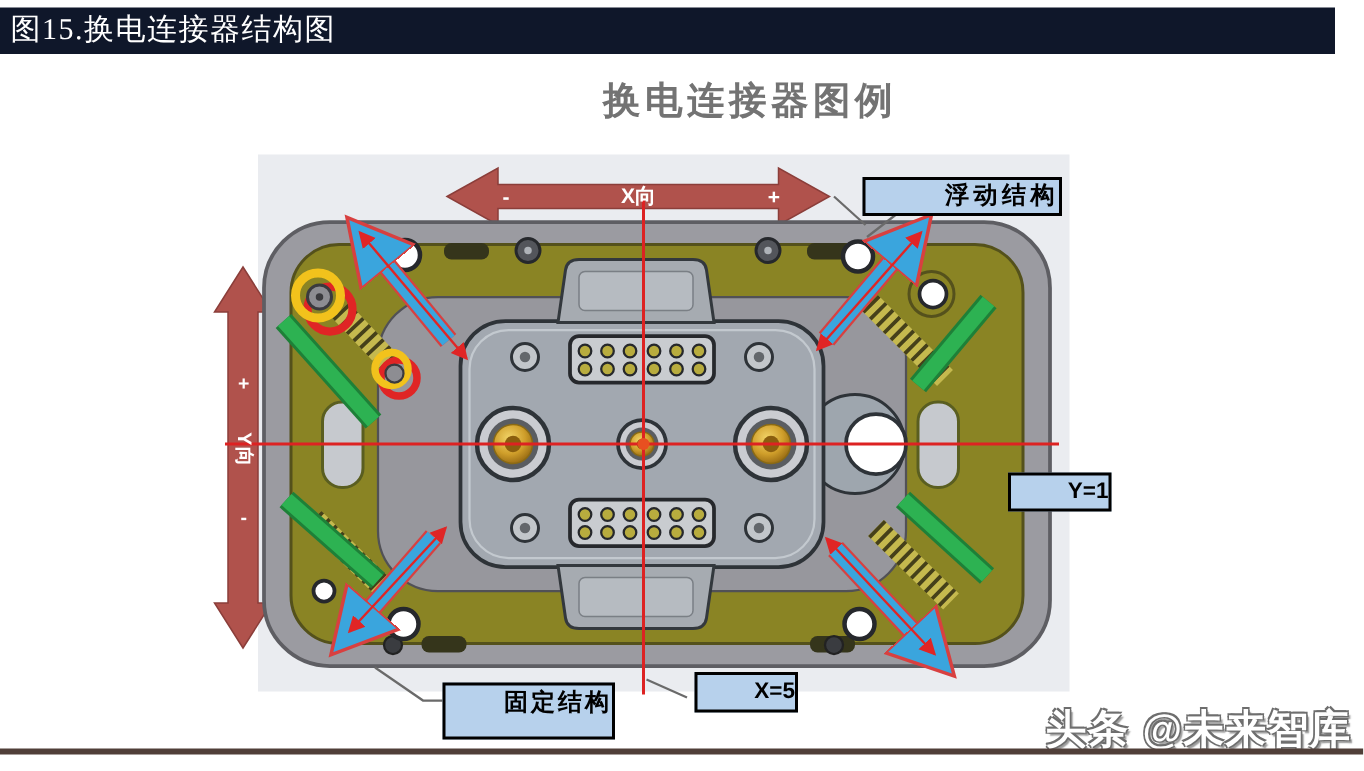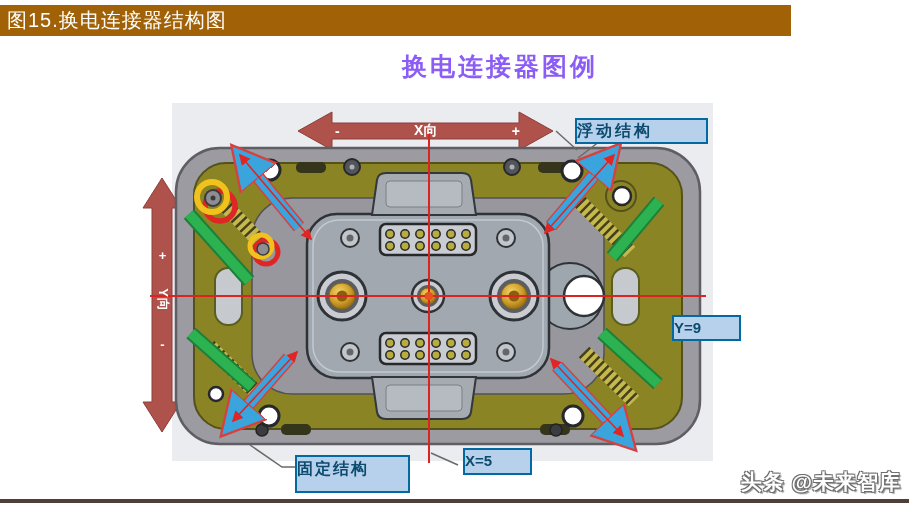--- a/index.html
+++ b/index.html
@@ -1,37 +1,37 @@
 <!DOCTYPE html>
 <html><head>
 <meta charset="utf-8">
 <style>
   html,body{margin:0;padding:0;background:#fff;}
   .page{position:relative;width:909px;height:514px;background:#fff;overflow:hidden;
         font-family:"Liberation Sans",sans-serif;}
-  .caption-bar{position:absolute;left:0;top:5px;width:791px;height:31px;background:#a16207;
-        color:#fff;font-family:Liberation Sans, sans-serif;font-size:20px;
+  .caption-bar{position:absolute;left:0;top:5px;width:890px;height:31px;background:#0f172a;
+        color:#fff;font-family:Liberation Serif, serif;font-size:20px;
         line-height:31px;padding-left:7px;box-sizing:border-box;letter-spacing:1px;}
   .diagram-title{position:absolute;left:250px;top:50px;width:500px;text-align:center;
         font-family:"Liberation Serif","DejaVu Serif",serif;font-size:25px;font-weight:600;
-        color:#8b5cf6;letter-spacing:3px;}
+        color:#737373;letter-spacing:3px;}
   .art{position:absolute;left:0;top:0;}
-  .lbl{position:absolute;background:#B7D1EC;border:2px solid #0369a1;color:#0c4a6e;
-        font-weight:bold;text-align:left;box-sizing:border-box;}
+  .lbl{position:absolute;background:#B7D1EC;border:2px solid #000000;color:#000000;
+        font-weight:bold;text-align:right;box-sizing:border-box;}
   .lbl-float{left:575px;top:118px;width:133px;height:26px;font-size:16px;line-height:21px;letter-spacing:3px;}
   .lbl-y0{left:672px;top:315px;width:69px;height:26px;font-size:15px;line-height:21px;}
   .lbl-x0{left:463px;top:448px;width:69px;height:27px;font-size:15px;line-height:22px;}
   .lbl-fixed{left:295px;top:455px;width:115px;height:38px;font-size:16px;line-height:23px;letter-spacing:2px;}
   .x-axis-text{position:absolute;left:335px;top:120px;width:185px;height:22px;display:flex;
         justify-content:space-between;align-items:center;color:#fff;font-weight:bold;font-size:14px;}
   .y-axis-text{position:absolute;left:146px;top:248px;width:33px;height:104px;display:flex;
         flex-direction:column;justify-content:space-between;align-items:center;color:#fff;
         font-weight:bold;font-size:13px;}
   .y-axis-text .rot{transform:rotate(90deg);white-space:nowrap;letter-spacing:1px;}
-  .watermark{position:absolute;top:468px;right:8px;font-size:21px;font-weight:bold;color:#fff;
+  .watermark{position:absolute;top:468px;right:8px;font-size:27px;font-weight:bold;color:#fff;
         letter-spacing:1px;
         text-shadow:1px 1px 0 #6e6e6e,-1px -1px 0 #6e6e6e,1px -1px 0 #6e6e6e,-1px 1px 0 #6e6e6e,2px 2px 1px #999;}
   .bottom-rule{position:absolute;left:0;top:499px;width:909px;height:4px;background:#503F39;}
 </style>
 </head>
 <body>
 
 <div class="page">
 
   <div class="caption-bar">
@@ -254,19 +254,19 @@
     <span>X向</span>
     <span>+</span>
   </div>
   <div class="y-axis-text">
     <span>+</span>
     <span class="rot">Y向</span>
     <span>-</span>
   </div>
 
   <div class="lbl lbl-float">浮动结构</div>
-  <div class="lbl lbl-y0">Y=9</div>
+  <div class="lbl lbl-y0">Y=1</div>
   <div class="lbl lbl-x0">X=5</div>
   <div class="lbl lbl-fixed">固定结构</div>
 
   <div class="watermark">头条 @未来智库</div>
   <div class="bottom-rule"></div>
 </div>
 
 </body></html>

